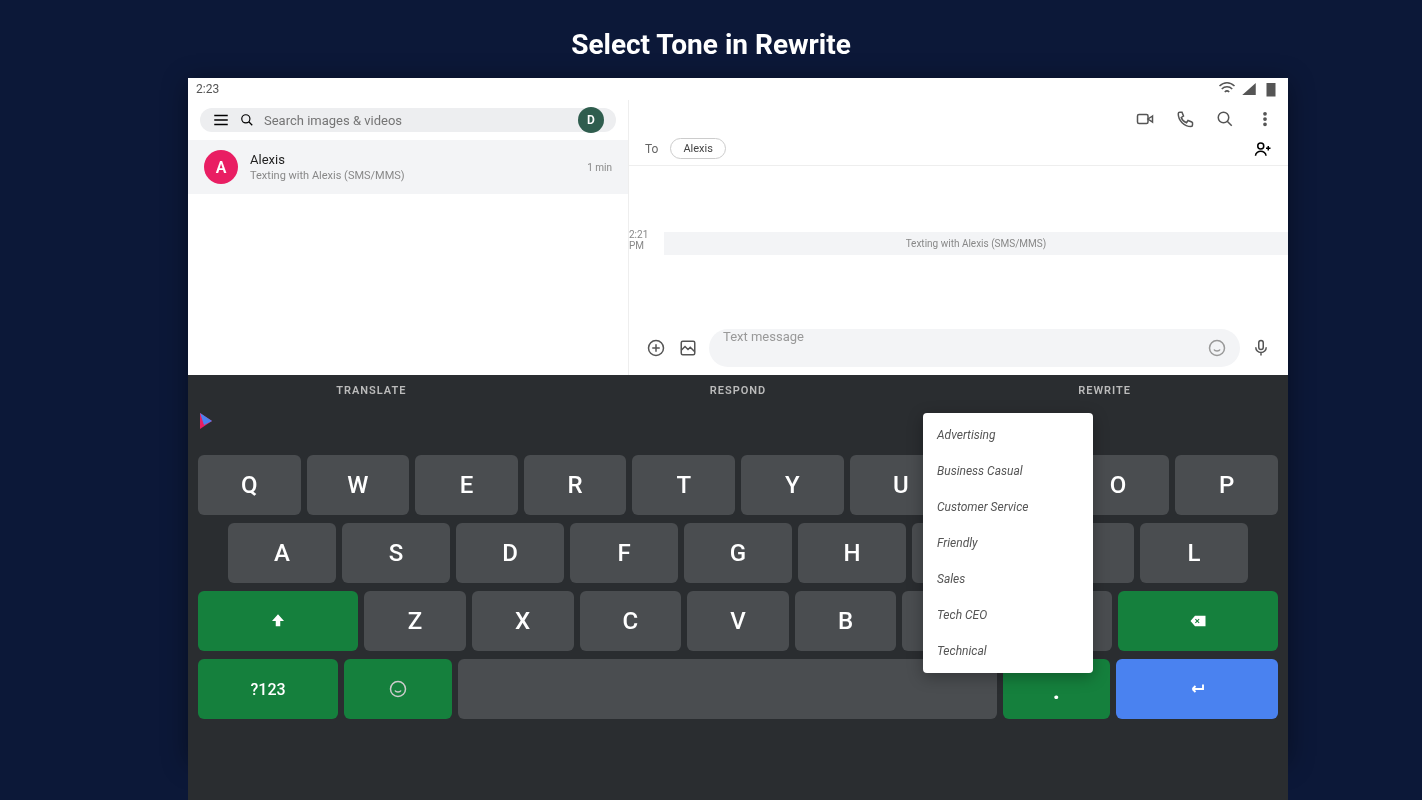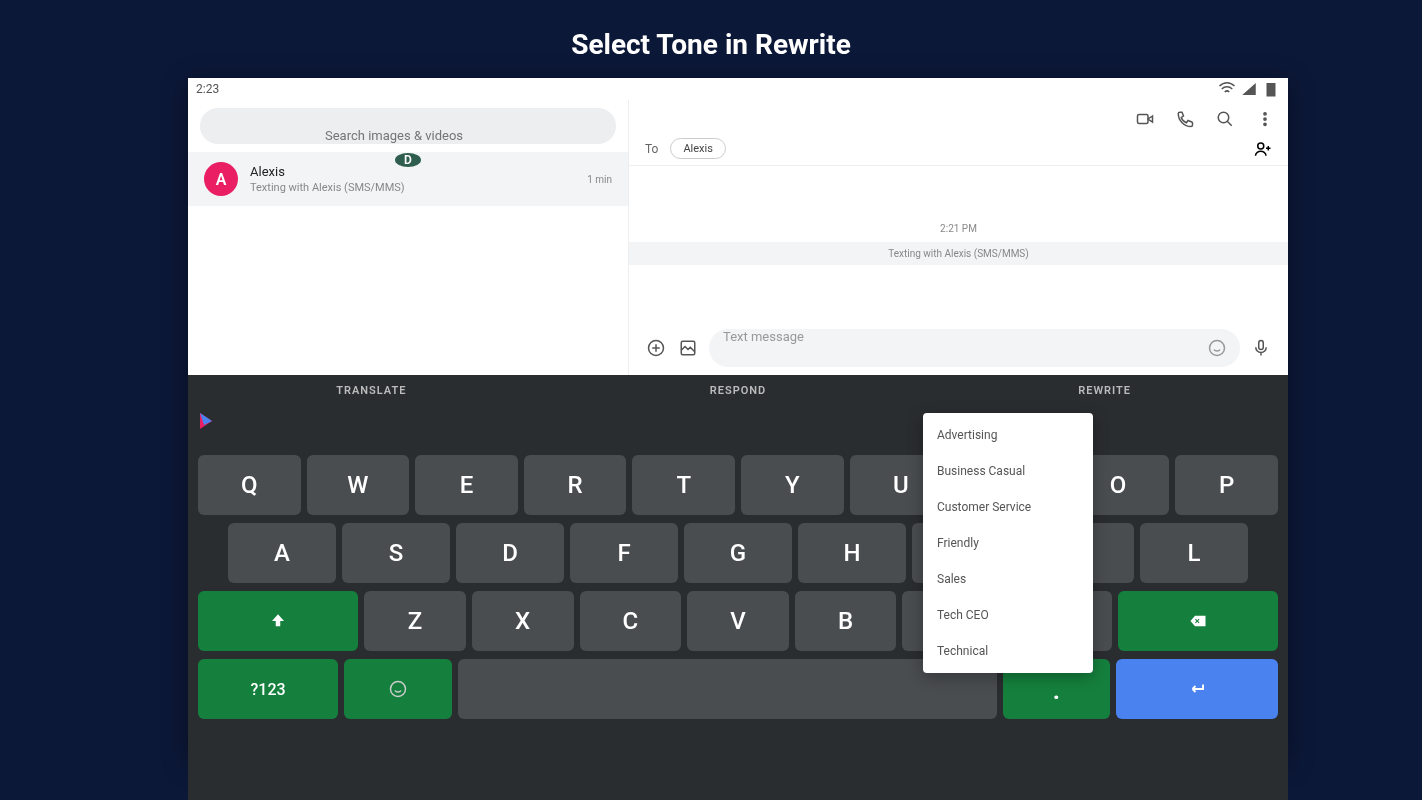--- a/index.html
+++ b/index.html
@@ -3,53 +3,53 @@
 <meta charset="utf-8">
 <style>
   * { box-sizing: border-box; margin: 0; padding: 0; font-family: -apple-system, BlinkMacSystemFont, 'Segoe UI', Roboto, sans-serif; }
   body { width: 1422px; height: 800px; background: #0c1838; overflow: hidden; position: relative; }
   .page-title { color: #fff; font-size: 28px; font-weight: 700; text-align: center; padding: 28px 12px 16px; }
   .device { position: absolute; left: 188px; top: 78px; width: 1100px; height: 682px; box-shadow: 0 4px 24px rgba(0,0,0,.4); }
   .status-bar { height: 22px; background: #fff; display: flex; align-items: center; padding: 0 8px; font-size: 12px; color: #555; justify-content: space-between; }
   .status-right { display: flex; gap: 4px; align-items: center; }
   .app-top { background: #fff; height: 275px; display: flex; }
   .left-pane { width: 440px; background: #fff; }
-  .search-row { display: flex; align-items: center; background: #edeef0; border-radius: 24px; margin: 8px 12px; height: 36px; padding: 0 12px; gap: 10px; flex-direction: column; }
+  .search-row { display: flex; align-items: center; background: #edeef0; border-radius: 24px; margin: 8px 12px; height: 24px; padding: 0 12px; gap: 10px; }
   .avatar-small { width: 26px; height: 26px; border-radius: 50%; background: #2f5d4e; color: #fff; display: flex; align-items: center; justify-content: center; font-size: 12px; font-weight: 600; }
   .search-input { flex: 1; border: none; background: transparent; font-size: 13px; color: #666; outline: none; }
   .convo-item { display: flex; align-items: center; padding: 10px 16px; gap: 12px; background: #f3f4f6; }
   .avatar { width: 34px; height: 34px; border-radius: 50%; background: #e91e63; color: #fff; display: flex; align-items: center; justify-content: center; font-weight: 600; font-size: 16px; }
   .convo-text { flex: 1; }
   .convo-name { font-size: 13px; color: #222; }
   .convo-sub { font-size: 11px; color: #888; margin-top: 2px; }
   .convo-time { font-size: 10px; color: #888; }
   .right-pane { flex: 1; background: #fff; border-left: 1px solid #eee; display: flex; flex-direction: column; }
   .top-icons { display: flex; justify-content: flex-end; gap: 22px; padding: 10px 14px 4px; align-items: center; color: #555; }
   .to-row { display: flex; align-items: center; gap: 12px; padding: 6px 16px; border-bottom: 1px solid #eee; }
   .to-label { font-size: 12px; color: #666; }
   .chip { border: 1px solid #ccc; border-radius: 14px; padding: 3px 12px; font-size: 11px; color: #444; }
-  .msg-area { flex: 1; display: flex; flex-direction: column; align-items: center; justify-content: center; }
+  .msg-area { flex: 1; display: flex; flex-direction: row; align-items: center; justify-content: center; }
   .msg-time { font-size: 10px; color: #888; margin-bottom: 8px; }
   .msg-banner { font-size: 10px; color: #888; background: #f3f4f6; padding: 6px 0; width: 100%; text-align: center; }
   .input-row { display: flex; align-items: center; gap: 10px; padding: 8px 16px; }
   .input-row .ico { width: 22px; height: 22px; color: #555; display: flex; align-items: center; justify-content: center; }
   .text-in { flex: 1; background: #f3f4f6; border-radius: 20px; height: 38px; display: flex; padding: 0 14px; font-size: 13px; color: #999; justify-content: space-between; gap: 10px; }
   .keyboard { background: #2a2d30; height: 499px; position: relative; }
   .kb-tabs { display: flex; color: #bbb; font-size: 11px; letter-spacing: 1px; font-weight: 600; height: 30px; align-items: center; }
   .kb-tabs div { flex: 1; text-align: center; }
   .kb-logo { position: absolute; left: 10px; top: 36px; font-size: 16px; }
   .kb-rows { padding: 50px 10px 0; }
   .kb-row { display: flex; gap: 6px; margin-bottom: 8px; justify-content: center; }
   .key { background: #4a4d50; color: #fff; height: 60px; border-radius: 6px; display: flex; align-items: center; justify-content: center; font-size: 24px; font-weight: 500; flex: 1; min-width: 40px; }
   .key-wide { flex: 1.5; }
   .key-space { flex: 5; background: #4a4d50; }
   .key-enter { flex: 1.5; background: #4a82f0; }
   .key-dark { background: #15803d; }
   .tone-menu { position: absolute; right: 195px; top: 38px; width: 170px; background: #fff; border-radius: 4px; box-shadow: 0 4px 16px rgba(0,0,0,.3); z-index: 10; padding: 4px 0; }
-  .tone-item { padding: 11px 14px; font-size: 12px; color: #555; }
+  .tone-item { padding: 11px 14px; font-size: 12px; color: #555; font-style: italic; }
   .nav-bar { position: absolute; bottom: 0; left: 0; right: 0; height: 20px; background: #1a1c1e; display: flex; align-items: center; justify-content: space-between; padding: 0 30px; }
   .nav-handle { width: 110px; height: 4px; background: #666; border-radius: 2px; margin: 0 auto; }
   svg.i { width: 18px; height: 18px; stroke: currentColor; fill: none; stroke-width: 2; }
 </style>
 </head>
 <body>
 
 <div class="page-title">Select Tone in Rewrite</div>
 
 <div class="device">

